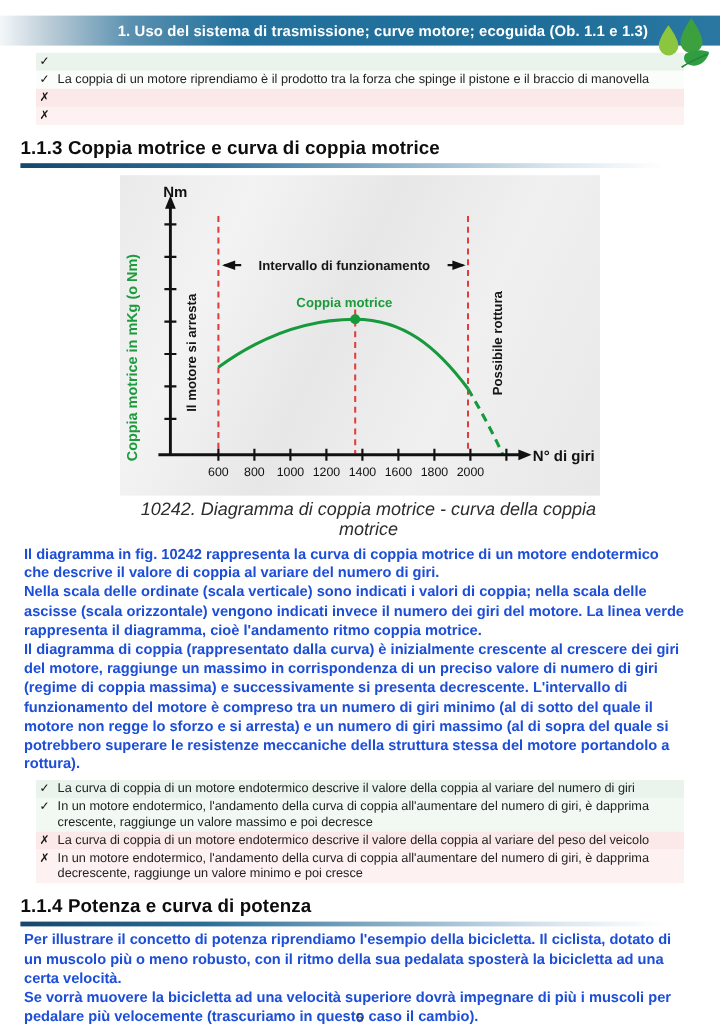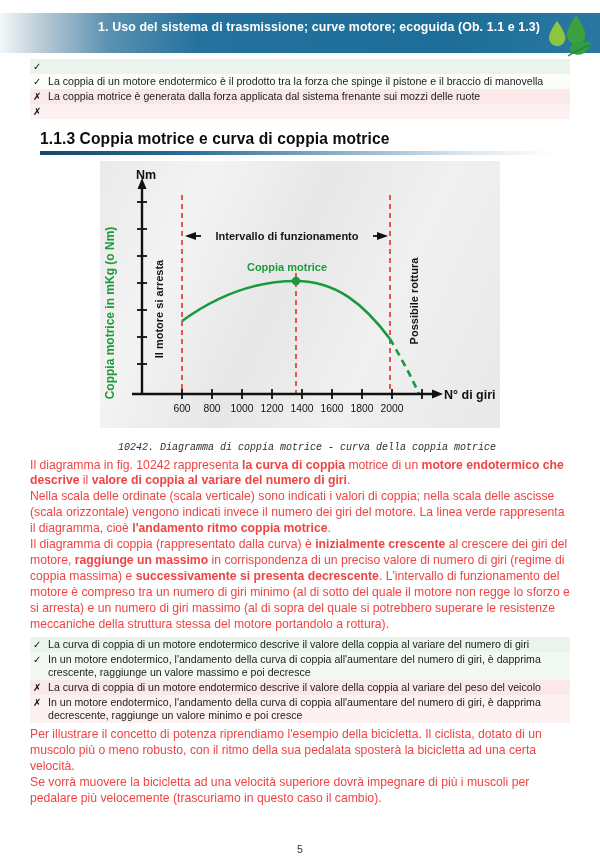--- a/index.html
+++ b/index.html
@@ -5,54 +5,54 @@
   html,body{margin:0;padding:0;}
   body{
     width:600px;height:858px;background:#ffffff;overflow:hidden;
     font-family:"Liberation Sans","DejaVu Sans",sans-serif;color:#151515;
     position:relative;
   }
   .sheet{position:relative;width:600px;height:858px;background:#fff;}
 
   
   .topbar{
-    margin-top:13px;height:40px;line-height:25px;
+    margin-top:13px;height:25px;line-height:25px;
     background:linear-gradient(to right,#f4f7f9 0%,#b9cbd6 7%,#5b91b0 18%,#24729d 33%,#1e6e99 75%,#2a78a2 100%);
     text-align:right;padding-right:60px;box-sizing:border-box;
   }
   .topbar-title{color:#ffffff;font-weight:bold;font-size:12.4px;letter-spacing:0.1px;}
   .eco-icon{position:absolute;top:1px;right:6px;width:50px;height:46px;z-index:5;}
 
   
   .quiz{margin:6px 30px 0 30px;}
   .q-row{display:flex;gap:4px;padding:1px 5px 1px 3px;font-size:10.6px;line-height:13px;color:#222;}
   .q-mark{flex:0 0 11px;font-weight:bold;font-size:10px;color:#111;}
   .q-text{flex:1;}
 
   
-  .sec{margin:11px 30px 0 40px;}
+  .sec{margin:11px 30px 0 17px;}
   .sec-title{font-size:15.6px;font-weight:bold;color:#0d0d0d;letter-spacing:0.1px;padding-bottom:3px;}
   .sec-rule{height:3.5px;
     background:linear-gradient(to right,#16476c 0%,#2c6d98 28%,#86adc6 55%,#d9e5ee 80%,rgba(255,255,255,0) 97%);}
 
   
   .chart-wrap{
     width:400px;height:267px;margin:6px 0 0 100px;
     background:linear-gradient(115deg,#eaeaea 0%,#f3f3f3 22%,#e7e7e7 45%,#f0f0f0 68%,#e8e8e8 100%);
   }
-  .caption{width:430px;margin:14px 0 5px 92px;text-align:center;font-size:10px;font-style:italic;color:#2d2d2d;font-family:Liberation Mono, monospace;}
+  .caption{width:430px;margin:3px 0 5px 92px;text-align:center;font-size:15px;font-style:italic;color:#2d2d2d;}
   svg text{font-family:"Liberation Sans","DejaVu Sans",sans-serif;}
   .ax-b{font-size:12.5px;font-weight:bold;fill:#111;}
   .ylab{font-size:12px;font-weight:bold;fill:#1d9b3c;}
   .ann-b{font-size:11px;font-weight:bold;fill:#161616;}
   .curve-lab{font-size:11px;font-weight:bold;fill:#1d9b3c;}
   .tick-lab{font-size:10.3px;fill:#111;}
 
   
-  .bodytext{margin:2px 30px 0 30px;font-size:12.2px;line-height:15.9px;color:#ef4444;}
+  .bodytext{margin:2px 30px 0 20px;font-size:12.2px;line-height:15.9px;color:#1d4ed8;font-weight:bold;}
   .bodytext p{margin:0;}
   .pagenum{position:absolute;left:0;right:0;bottom:16px;text-align:center;font-size:10.5px;color:#333;}
 </style>
 </head>
 <body>
 
 <div class="sheet">
 
   <div class="topbar">
     <span class="topbar-title">1. Uso del sistema di trasmissione; curve motore; ecoguida (Ob. 1.1 e 1.3)</span>
@@ -66,25 +66,24 @@
       <path d="M24 42 C30 38 36 35 46 31" stroke="#27843a" stroke-width="1.4" fill="none"></path>
     </svg>
   </div>
 
   <div class="quiz">
     <div class="q-row" style="background: rgb(234, 244, 236);">
       <span class="q-mark">✓</span>
     </div>
     <div class="q-row" style="background: rgb(251, 253, 251);">
       <span class="q-mark">✓</span>
-      <span class="q-text">La coppia di un motore endotermico è il prodotto tra la forza che spinge il pistone e il braccio di manovella</span>
+      <span class="q-text">La coppia di un motore riprendiamo è il prodotto tra la forza che spinge il pistone e il braccio di manovella</span>
     </div>
     <div class="q-row" style="background: rgb(251, 232, 232);">
       <span class="q-mark">✗</span>
-      <span class="q-text">La coppia motrice è generata dalla forza applicata dal sistema frenante sui mozzi delle ruote</span>
     </div>
     <div class="q-row" style="background: rgb(253, 241, 241);">
       <span class="q-mark">✗</span>
     </div>
   </div>
 
   <div class="sec">
     <div class="sec-title">1.1.3 Coppia motrice e curva di coppia motrice</div>
     <div class="sec-rule"></div>
   </div>
@@ -174,20 +173,24 @@
     <div class="q-row" style="background: rgb(251, 232, 232);">
       <span class="q-mark">✗</span>
       <span class="q-text">La curva di coppia di un motore endotermico descrive il valore della coppia al variare del peso del veicolo</span>
     </div>
     <div class="q-row" style="background: rgb(253, 241, 241);">
       <span class="q-mark">✗</span>
       <span class="q-text">In un motore endotermico, l'andamento della curva di coppia all'aumentare del numero di giri, è dapprima decrescente, raggiunge un valore minimo e poi cresce</span>
     </div>
   </div>
 
+  <div class="sec">
+    <div class="sec-title">1.1.4 Potenza e curva di potenza</div>
+    <div class="sec-rule"></div>
+  </div>
 
   <div class="bodytext" style="margin-top:4px;">
     <p>Per illustrare il concetto di potenza riprendiamo l'esempio della bicicletta. Il ciclista, dotato di un muscolo più o meno robusto, con il ritmo della sua pedalata sposterà la bicicletta ad una certa velocità.</p>
     <p>Se vorrà muovere la bicicletta ad una velocità superiore dovrà impegnare di più i muscoli per pedalare più velocemente (trascuriamo in questo caso il cambio).</p>
   </div>
 
   <div class="pagenum">5</div>
 
 </div>
 

